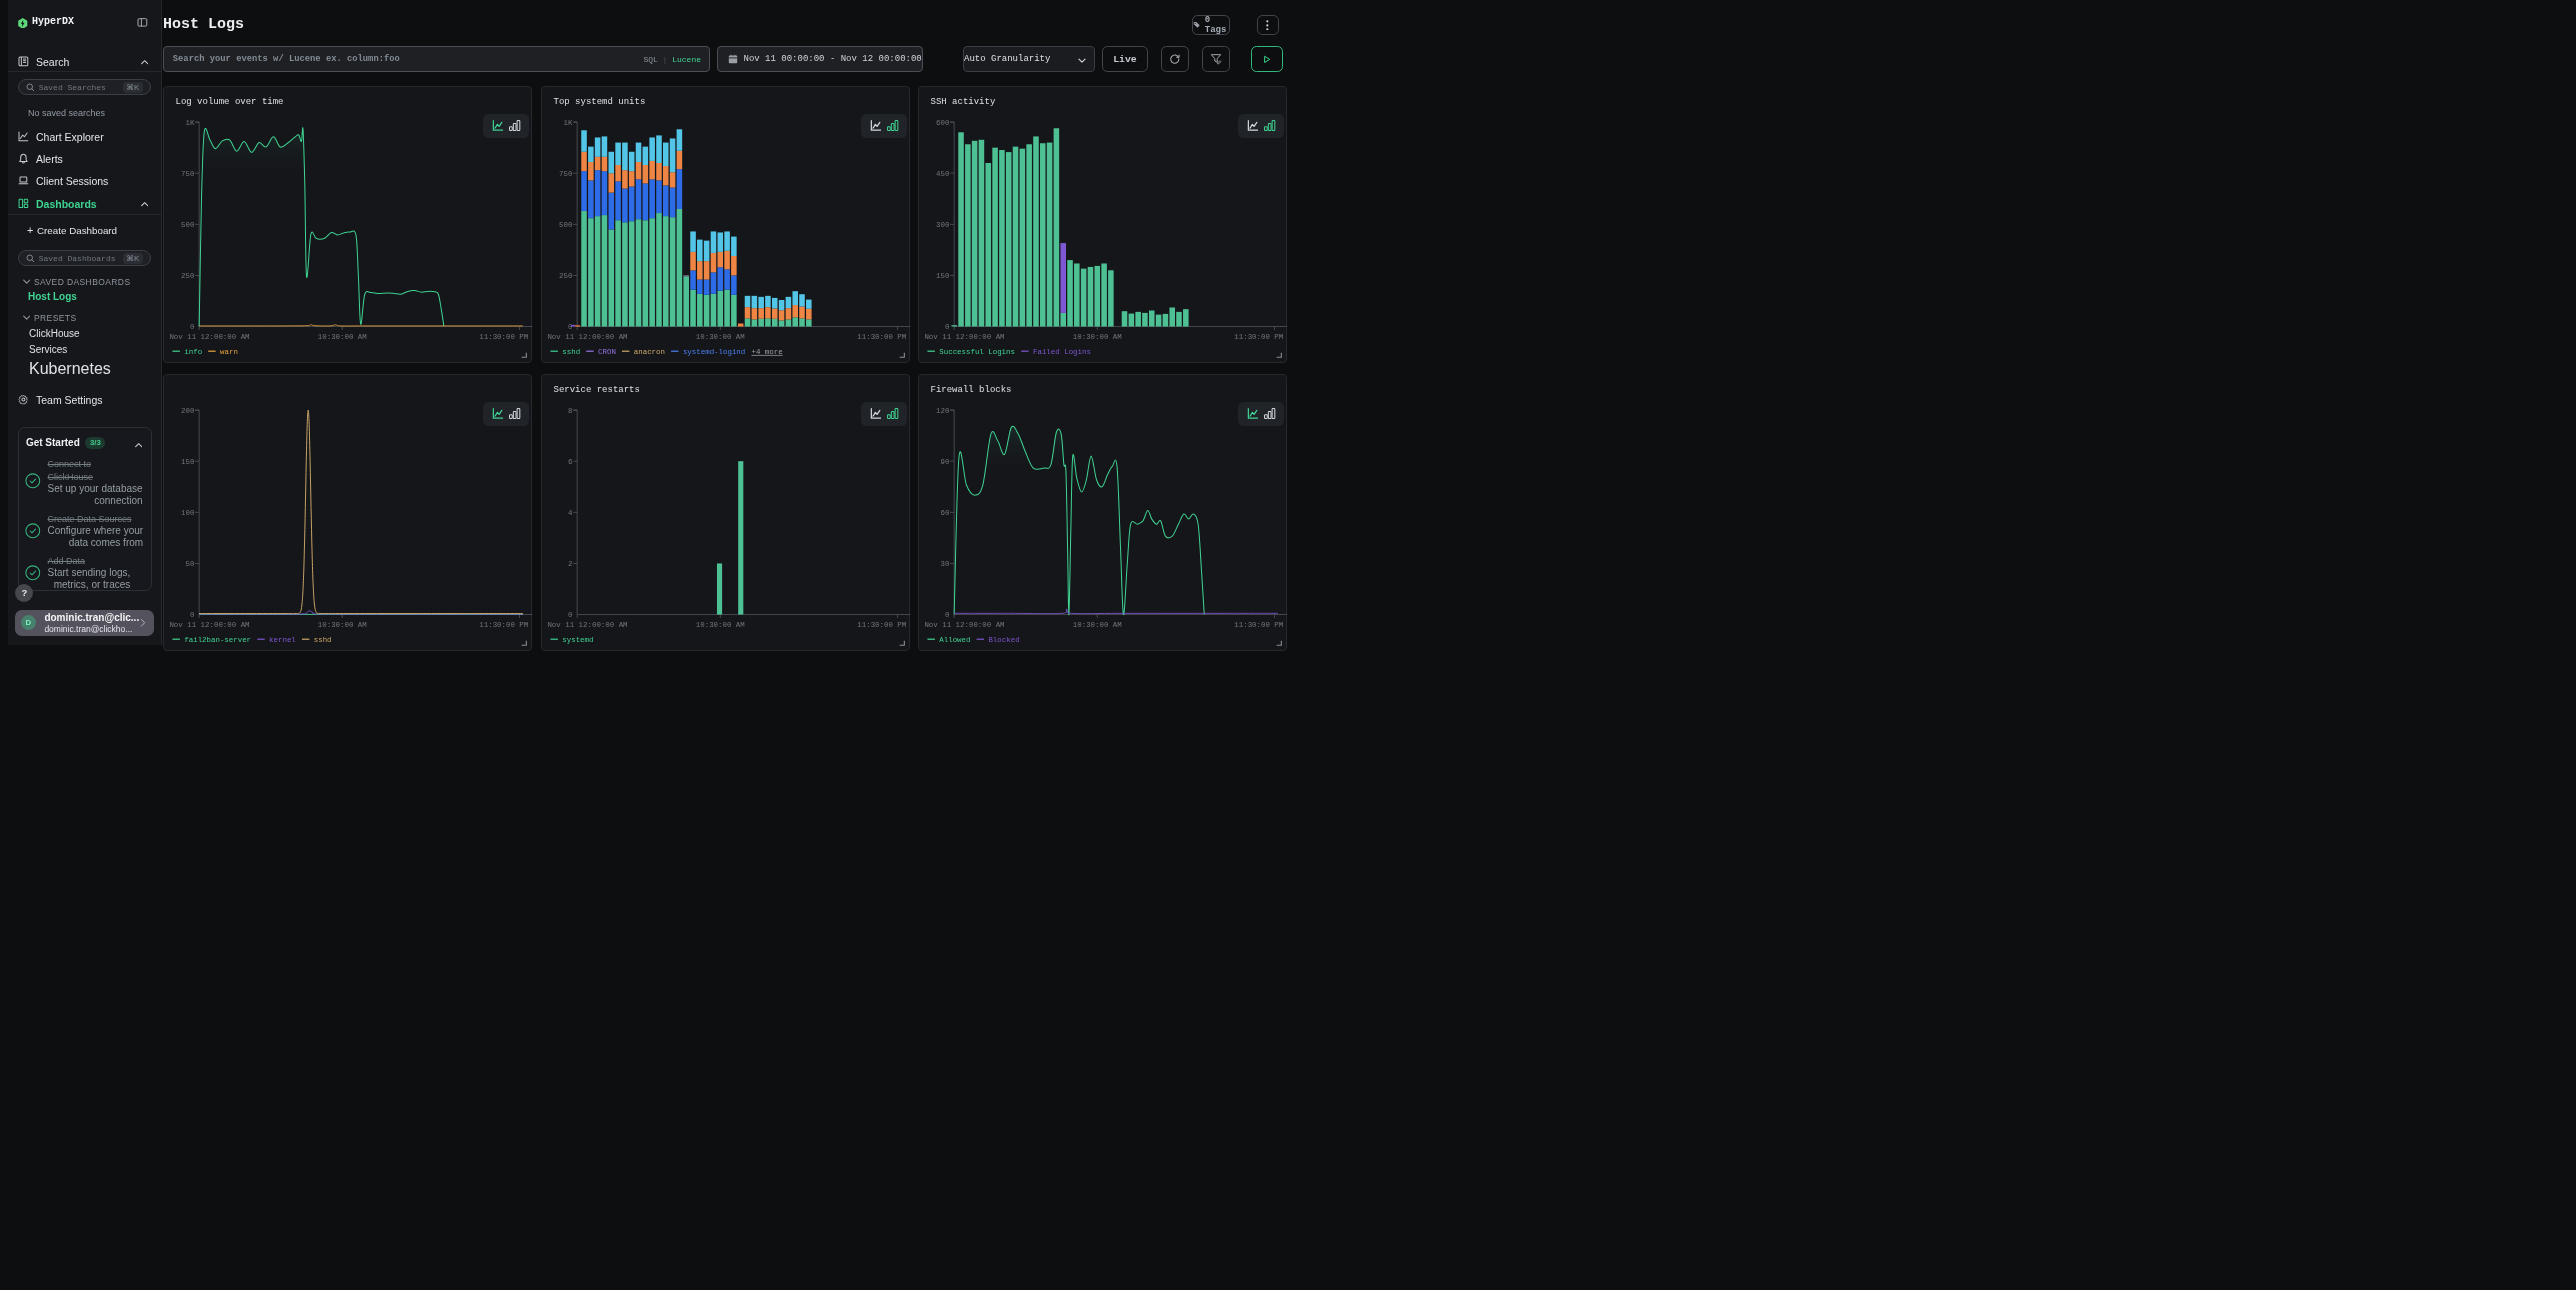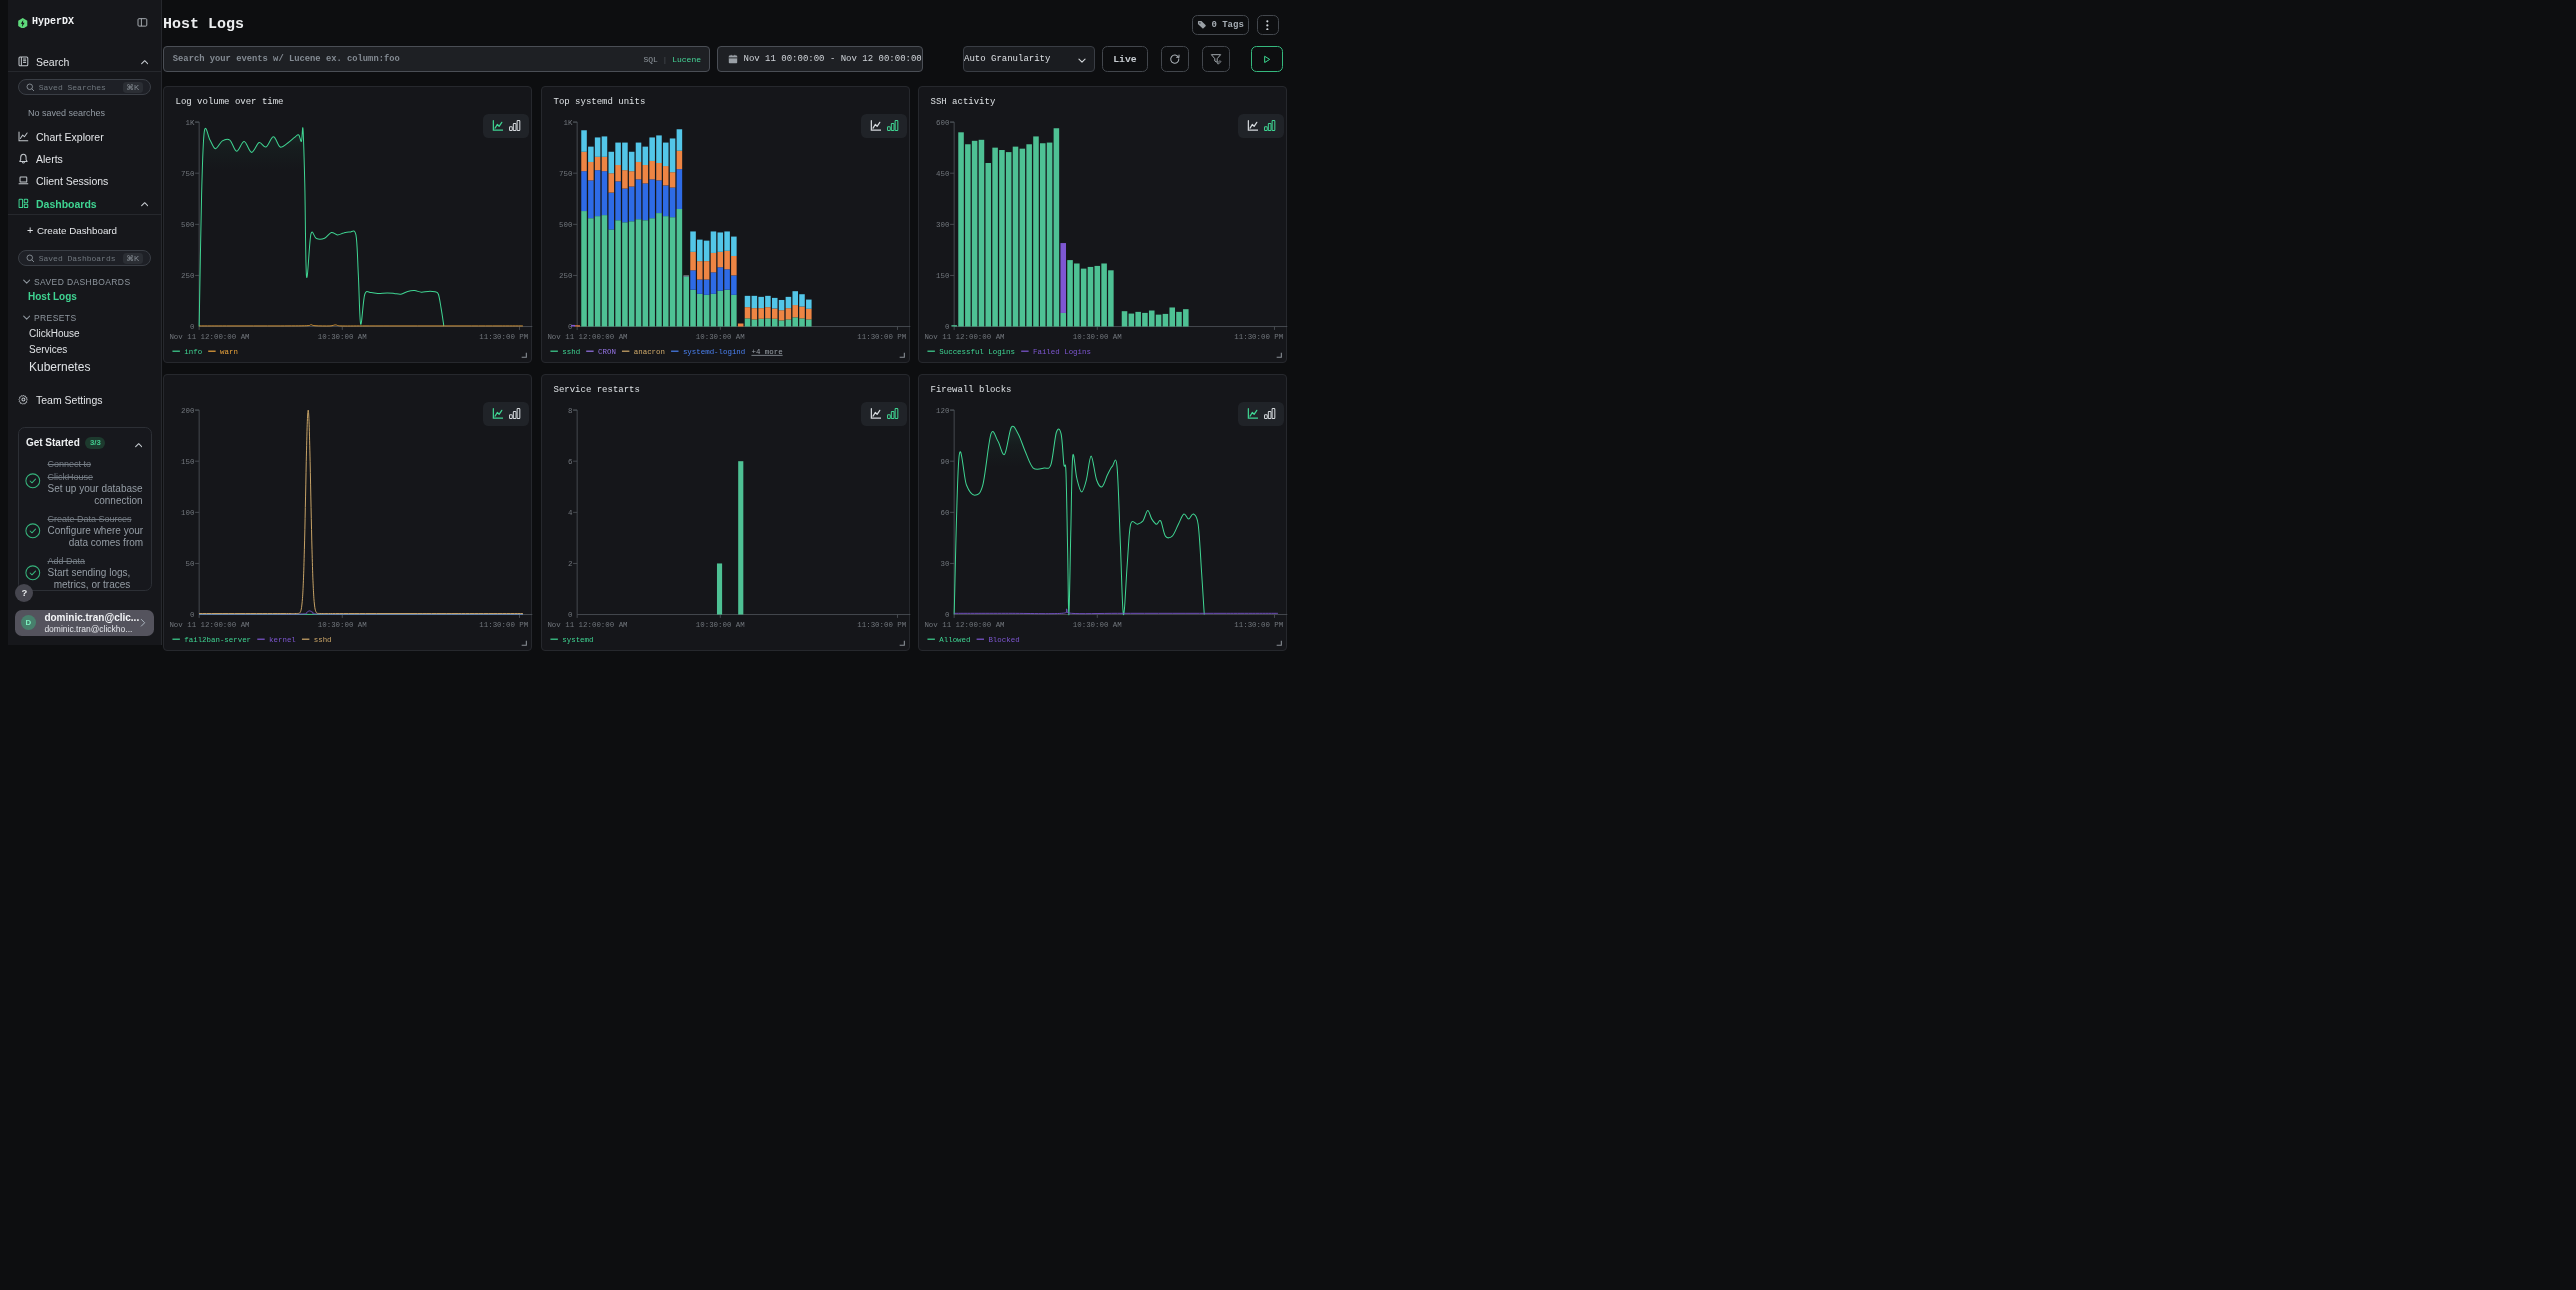--- a/index.html
+++ b/index.html
@@ -158,21 +158,21 @@
     </div>
   <div class="muted" style="left:20px;top:291px;color:#3fd492;font-weight:700;font-size:10px">Host Logs</div>
   <div class="sect" style="top:312px">
       <svg style="position:absolute;left:15px;top:2px" width="7.4" height="6.8" viewBox="0 0 11 10" fill="none">
         <path d="M1 3 L5.5 7.5 L10 3" stroke="#8f979f" stroke-width="1.6" stroke-linecap="round" stroke-linejoin="round"></path>
       </svg>
       <span>PRESETS</span>
     </div>
   <div class="muted" style="left:21px;top:328px;color:#dfe2e5;font-size:10px">ClickHouse</div>
   <div class="muted" style="left:21px;top:344px;color:#dfe2e5;font-size:10px">Services</div>
-  <div class="muted" style="left:21px;top:360px;color:#dfe2e5;font-size:12px">Kubernetes</div>
+  <div class="muted" style="left:21px;top:360px;color:#dfe2e5;font-size:16px">Kubernetes</div>
   <div class="nav" style="top:394px">
       <svg style="position:absolute;left:10px;top:0px" width="10.8" height="10.8" viewBox="0 0 16 16" fill="none">
         <circle cx="8" cy="8" r="2.2" stroke="#c2c7cc" stroke-width="1.5"></circle>
         <path d="M8 1.6 L9 3.4 L11 3 L11.4 5 L13.4 5.6 L12.6 7.5 L14 9 L12.5 10.4 L13 12.4 L11 12.8 L10.5 14.8 L8.6 14 L7 15.2 L5.8 13.6 L3.8 14 L3.5 12 L1.6 11.2 L2.5 9.4 L1.2 7.9 L2.7 6.6 L2.3 4.6 L4.3 4.3 L5 2.4 L6.9 3.2 Z" stroke="#c2c7cc" stroke-width="1.1"></path>
       </svg>
       <span class="nt">Team Settings</span>
     </div>
 
   <div class="gs">
     <div class="gshead"><span>Get Started</span><span class="gsbadge">3/3</span></div>
@@ -207,21 +207,21 @@
         <div class="u2">dominic.tran@clickho...</div>
       </div>
     <svg width="6" height="9.5" viewBox="0 0 9 14" fill="none" style="position:absolute;right:8.8px;top:8px">
         <path d="M2 2 L7 7 L2 12" stroke="#aab4bf" stroke-width="1.5" stroke-linecap="round" stroke-linejoin="round"></path>
       </svg>
   </div>
 </aside>
 <main></main>
 
 <div class="title">Host Logs</div>
-<div class="btn" style="left:1192px;top:15px;width:57px">
+<div class="btn" style="left:1192px;top:15px;width:38px">
     <svg width="9.5" height="9.5" viewBox="0 0 15 15" style="margin-right:4.7px">
       <path d="M1.5 2.5 a1 1 0 0 1 1-1 H7 L13.5 8 a1.2 1.2 0 0 1 0 1.7 L10.2 13 a1.2 1.2 0 0 1 -1.7 0 L1.5 6.5 Z" fill="#9aa0a6"></path>
       <circle cx="4.6" cy="4.6" r="1.1" fill="#17181c"></circle>
     </svg>
     <span class="btxt">0 Tags</span>
   </div>
 <div class="btn" style="left:1257px;top:15px;width:21.6px">
     <svg width="2.7" height="10.8" viewBox="0 0 4 16">
       <circle cx="2" cy="2" r="1.6" fill="#cfd4d9"></circle>
       <circle cx="2" cy="8" r="1.6" fill="#cfd4d9"></circle>

